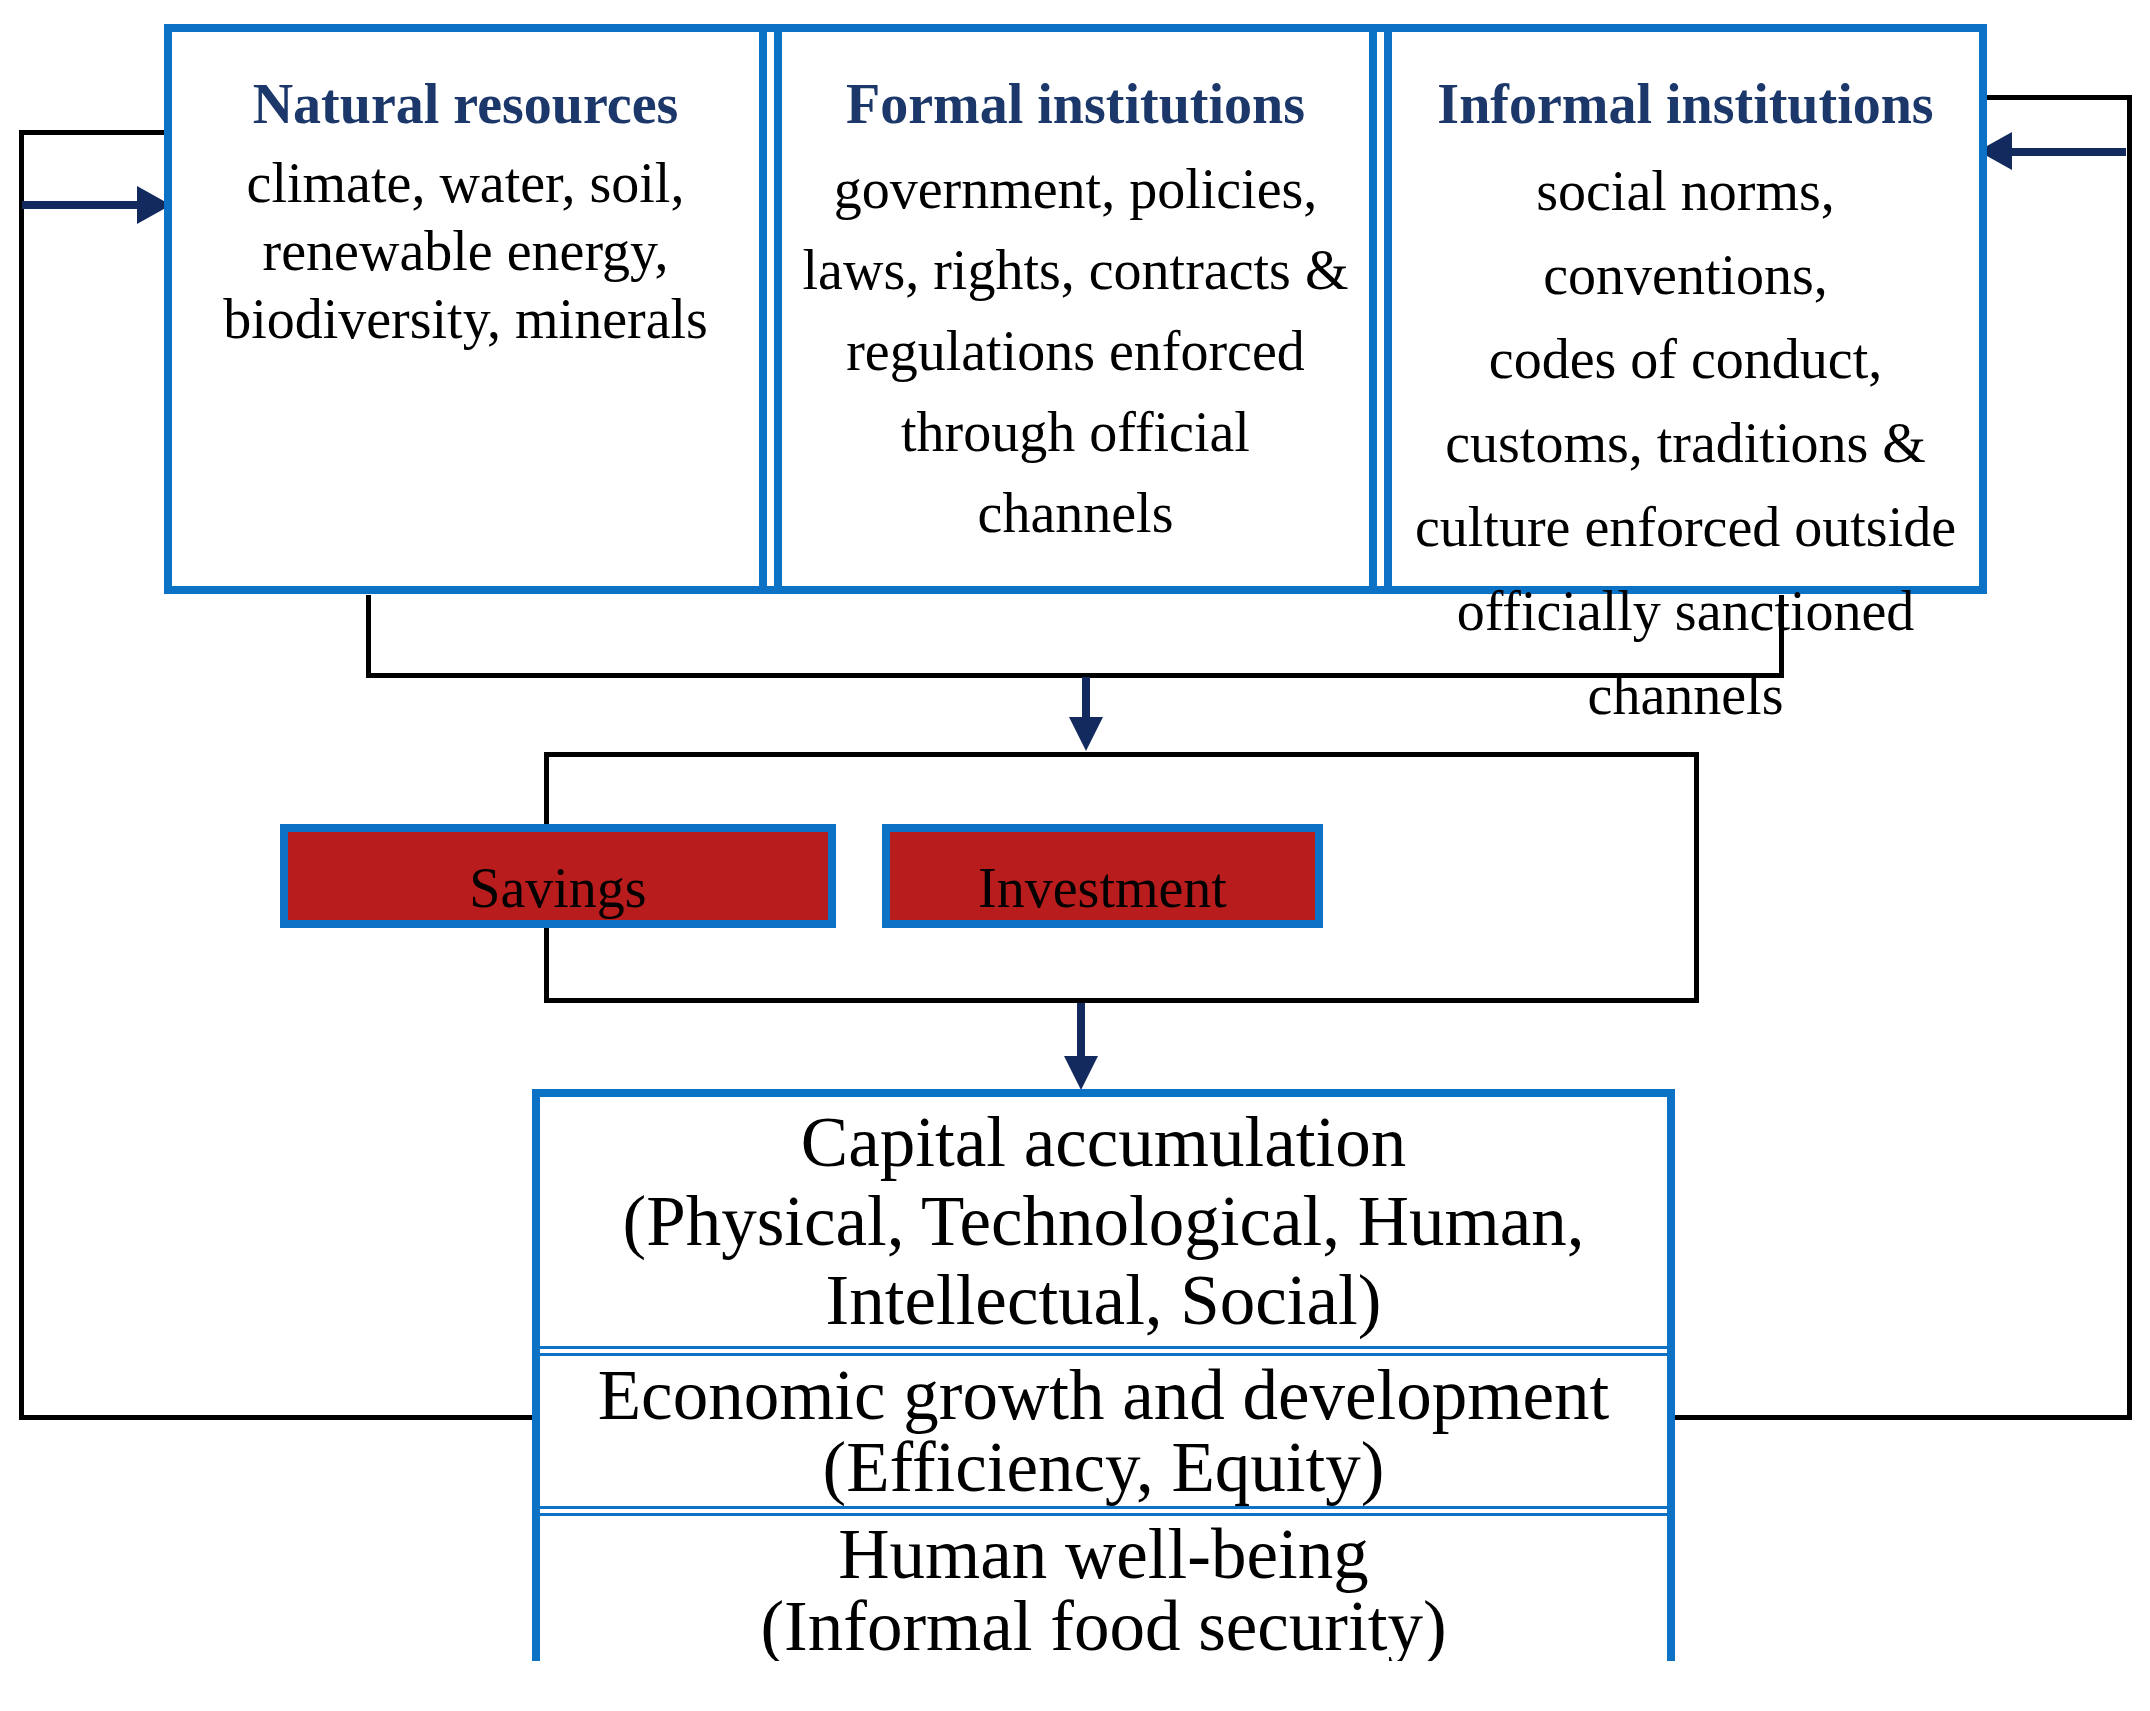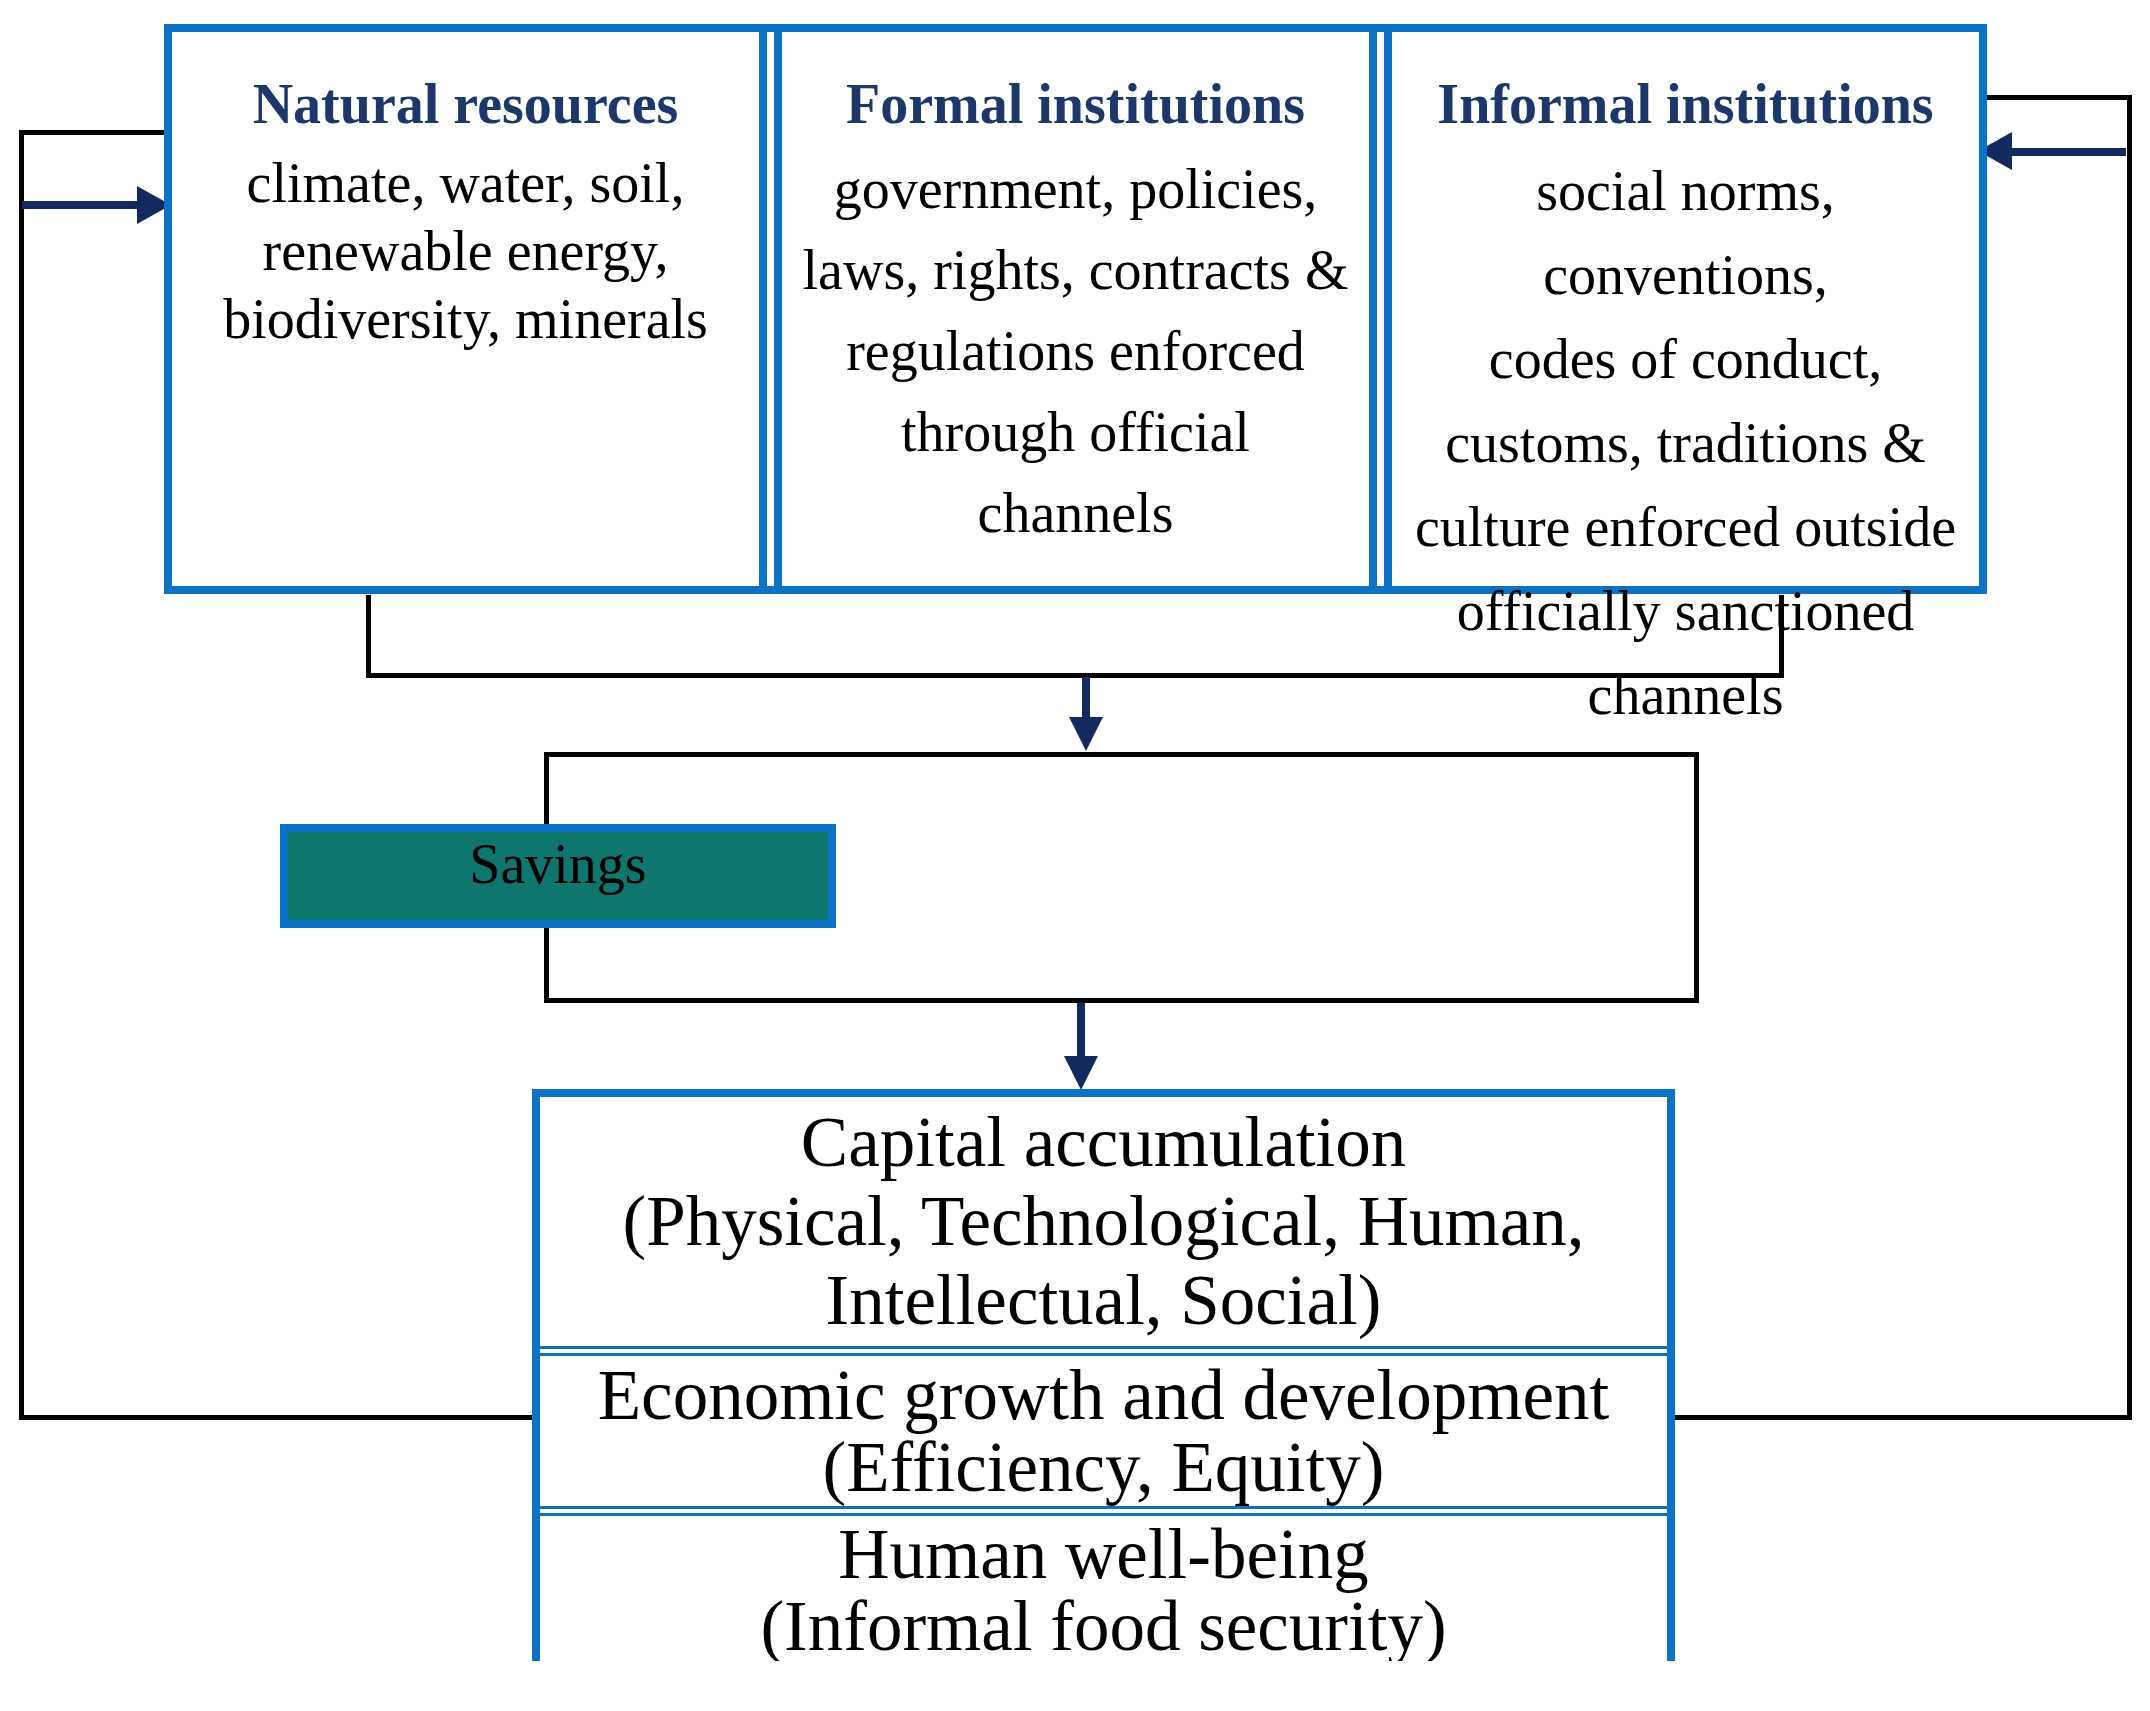--- a/index.html
+++ b/index.html
@@ -63,22 +63,22 @@
   }
   .bracket2{
     position:absolute;left:544px;top:752px;width:1155px;height:251px;
     box-sizing:border-box;border:5.1px solid var(--ink);
   }
 
   
   .mid-box{
     position:absolute;top:824px;height:104px;
     box-sizing:border-box;border:8.3px solid var(--accent);
-    background:#0f766e;
-    display:flex;align-items:flex-start;justify-content:center;
+    background:#b91c1c;
+    display:flex;align-items:flex-end;justify-content:center;
     font-size:56px;
   }
   .mid-savings   {left:280px; width:556px;}
   .mid-investment{left:882px;width:441px;}
   .mid-efficiency{left:1381px;width:525px;}
 
   
   .bottom-box{
     position:absolute;left:532px;top:1089px;width:1143px;height:583px;
     box-sizing:border-box;border:8.3px solid var(--accent);
@@ -149,20 +149,23 @@
   <div class="bracket1"></div>
 
   <div class="shaft" style="left:1082px;top:677px;width:7.6px;height:42px;"></div>
   <div class="tri tri-down" style="left:1069px;top:717px;"></div>
 
   <div class="bracket2"></div>
 
   <div class="mid-box mid-savings">
     <span>Savings</span>
   </div>
+  <div class="mid-box mid-investment">
+    <span>Investment</span>
+  </div>
 
   <div class="shaft" style="left:1077px;top:1003px;width:7.6px;height:56px;"></div>
   <div class="tri tri-down" style="left:1064px;top:1056px;"></div>
 
   <div class="bottom-box">
     <div class="band band-1">Capital accumulation
 (Physical, Technological, Human,
 Intellectual, Social)</div>
     <div class="band-divider"></div>
     <div class="band band-2">Economic growth and development

